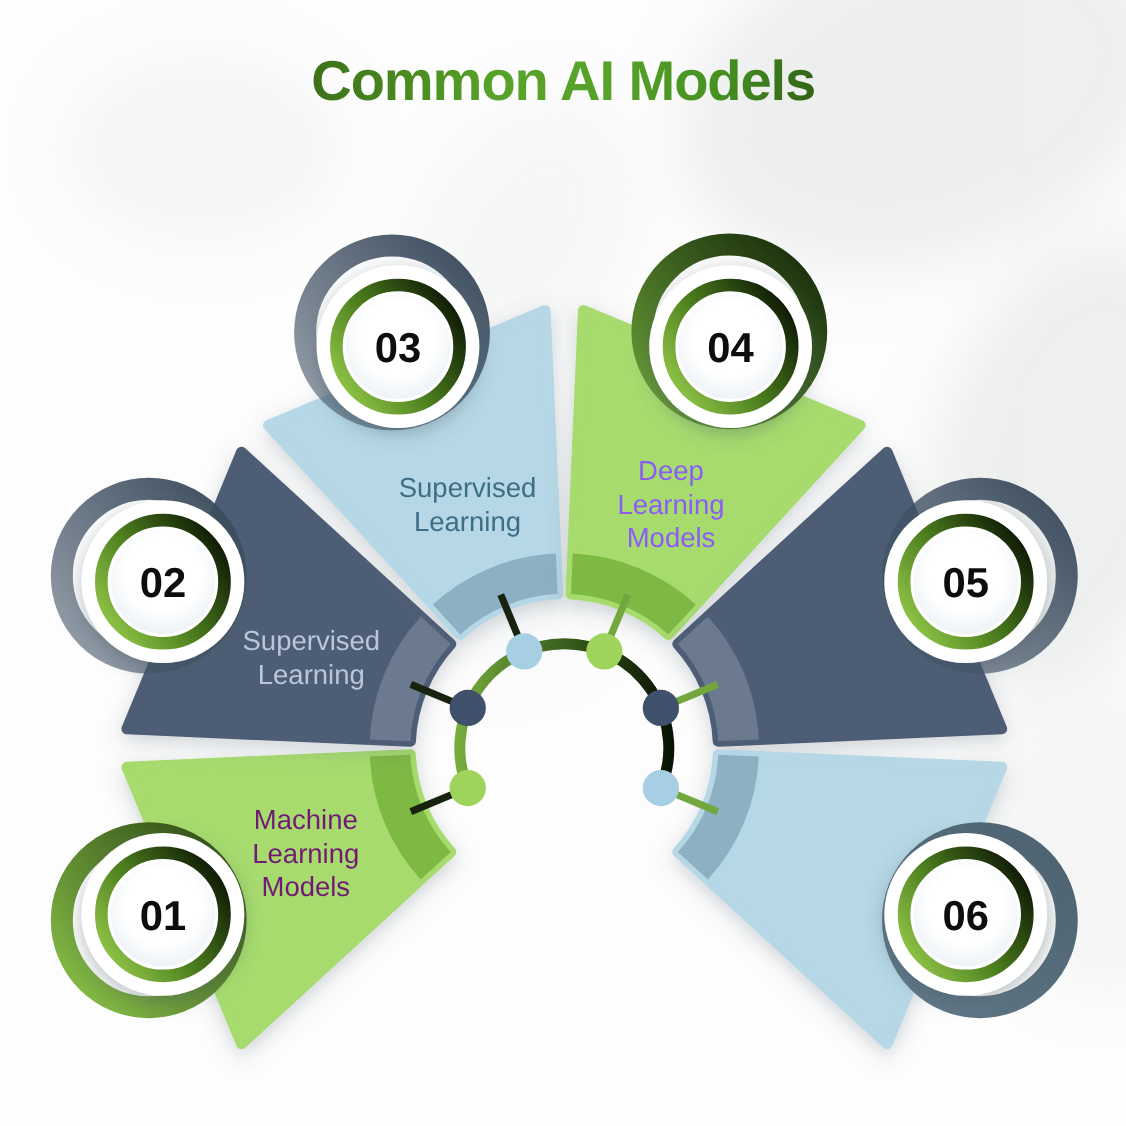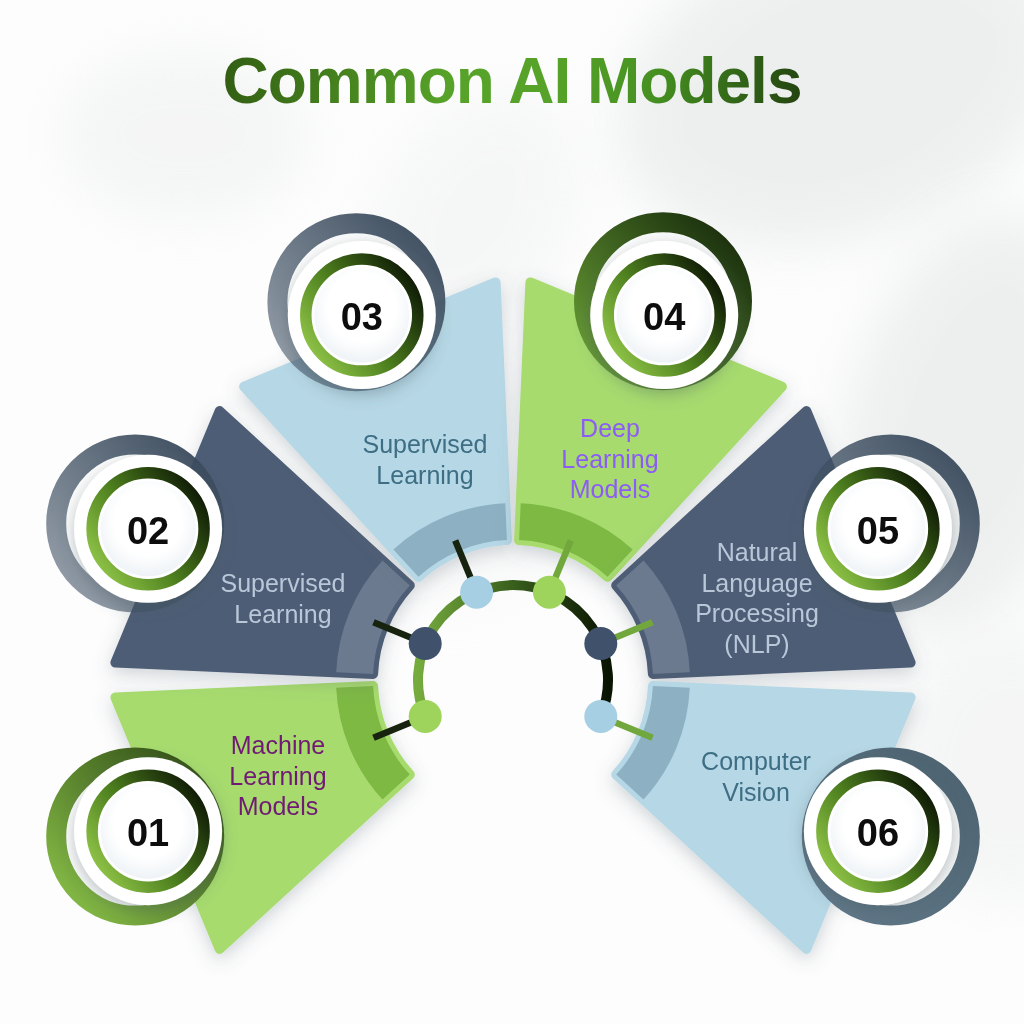--- a/index.html
+++ b/index.html
@@ -16,21 +16,21 @@
   .wm2{left:845px;top:210px;width:250px;height:430px;transform:rotate(15deg);}
   .wm3{left:60px;top:50px;width:250px;height:170px;opacity:.38;}
   .wm4{left:380px;top:80px;width:190px;height:270px;opacity:.3;transform:rotate(32deg);}
   .wm5{left:895px;top:630px;width:230px;height:270px;opacity:.38;}
   .wm6{left:430px;top:330px;width:170px;height:300px;opacity:.22;transform:rotate(40deg);}
 
   .title{
     position:absolute;left:0;top:44px;width:100%;
     margin:0;
     text-align:center;
-    font-size:64px;
+    font-size:51px;
     font-weight:bold;
     letter-spacing:-1px;
     white-space:nowrap;
     z-index:4;
     background-clip:text;
     -webkit-background-clip:text;
     color:transparent;
     -webkit-text-fill-color:transparent;
   }
 
@@ -181,21 +181,15 @@
       <div class="seg-label" style="left: 278px; top: 776px; color: #701a75;">Machine
 Learning
 Models</div>
       <div class="seg-label" style="left: 283px; top: 598px; color: rgb(185, 199, 217);">Supervised
 Learning</div>
       <div class="seg-label" style="left: 425px; top: 459px; color: rgb(62, 110, 132);">Supervised
 Learning</div>
       <div class="seg-label" style="left: 610px; top: 459px; color: #8b5cf6;">Deep
 Learning
 Models</div>
-      <div class="seg-label" style="left: 757px; top: 598px; color: rgb(185, 199, 217);">Natural
-Language
-Processing
-(NLP)</div>
-      <div class="seg-label" style="left: 756px; top: 776px; color: rgb(62, 110, 132);">Computer
-Vision</div>
     </div>
 
 </div>
 
 </body></html>

